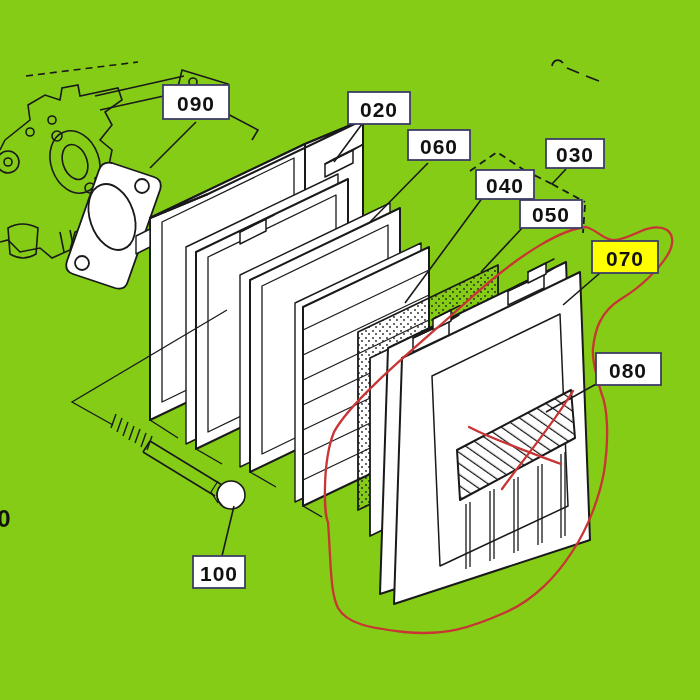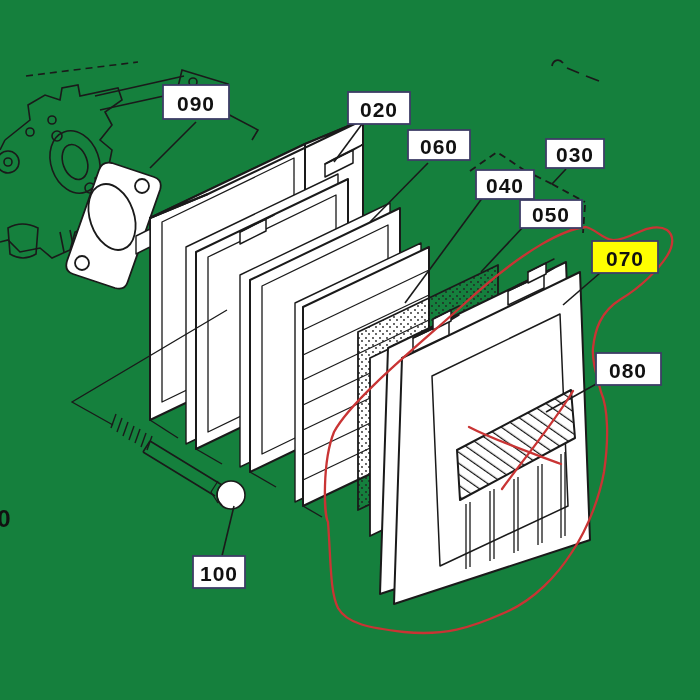--- a/index.html
+++ b/index.html
@@ -1,16 +1,16 @@
 <!DOCTYPE html>
 <html><head>
 <meta charset="utf-8">
 <style>
   html,body{margin:0;padding:0;background:#ffffff;}
-  #stage{position:relative;width:700px;height:700px;background:#15803d;overflow:hidden;
+  #stage{position:relative;width:700px;height:700px;background:#84cc16;overflow:hidden;
          font-family:"Liberation Sans", sans-serif;}
   svg{position:absolute;left:0;top:0;}
   .callout-text{font-family:"Liberation Sans", sans-serif;font-weight:bold;font-size:21px;
                 fill:#111111;letter-spacing:1px;}
   .fragment-text{font-family:"Liberation Sans", sans-serif;font-weight:bold;font-size:24px;fill:#111111;}
 </style>
 </head>
 <body>
 
 <div id="stage">

